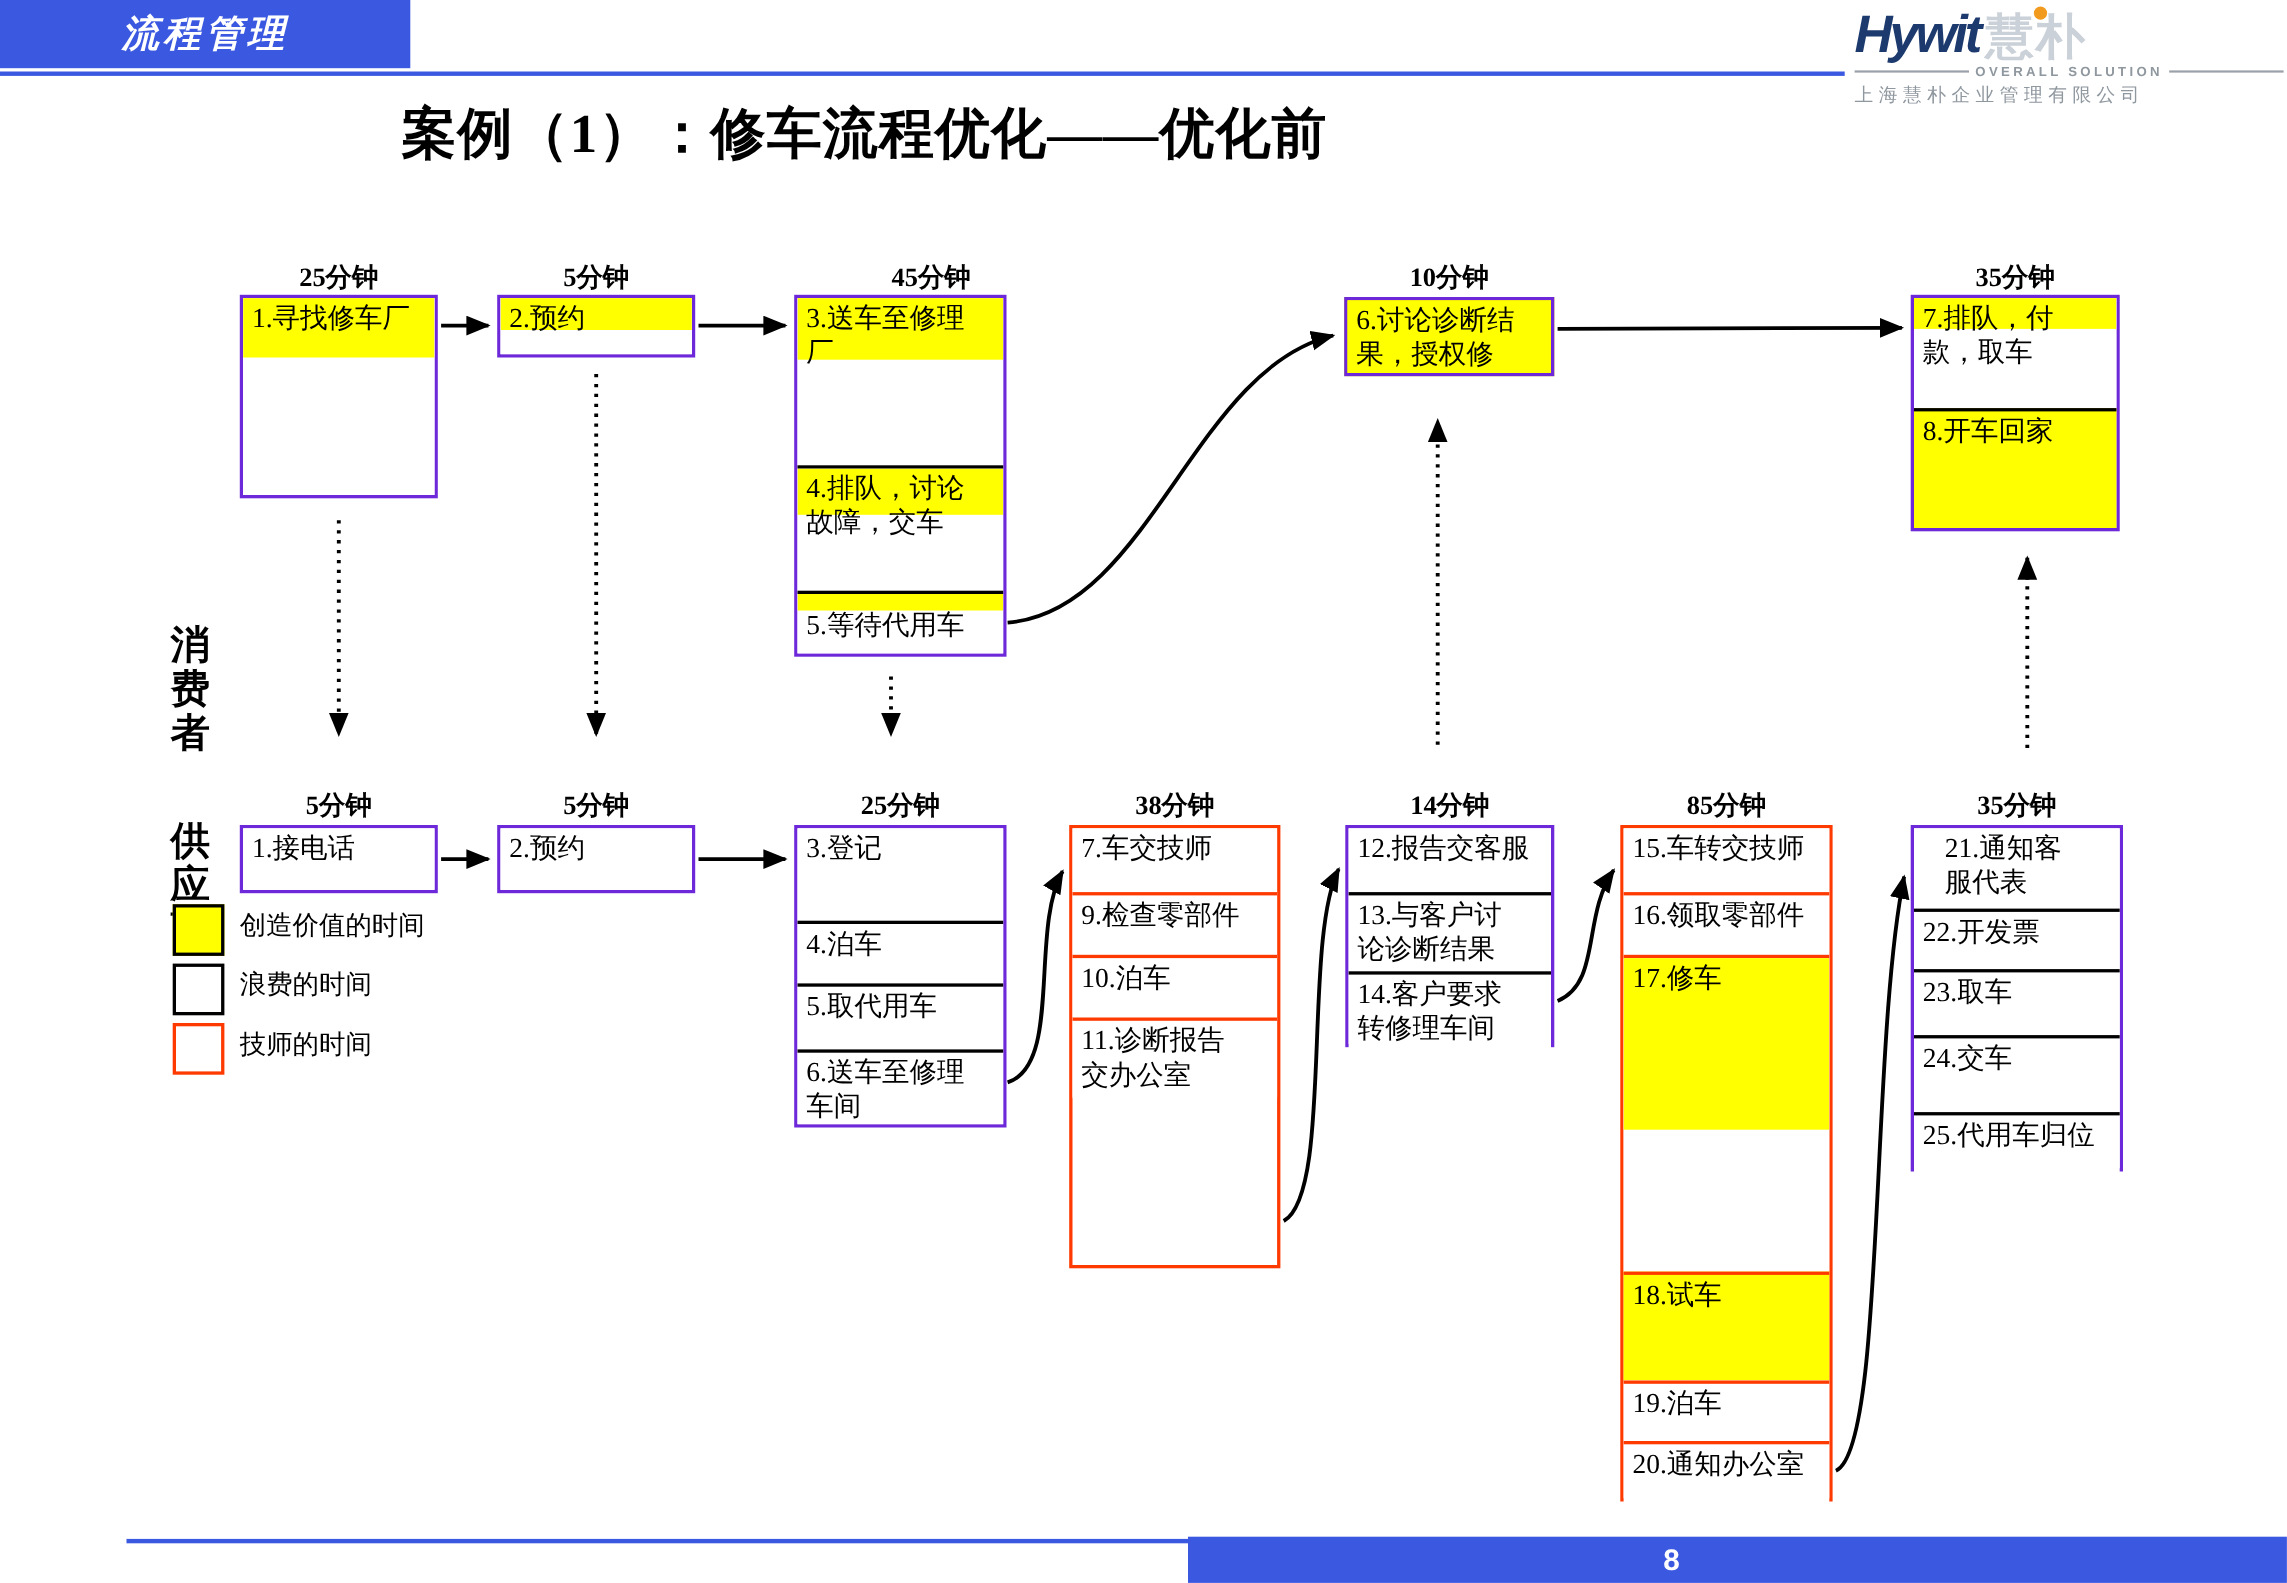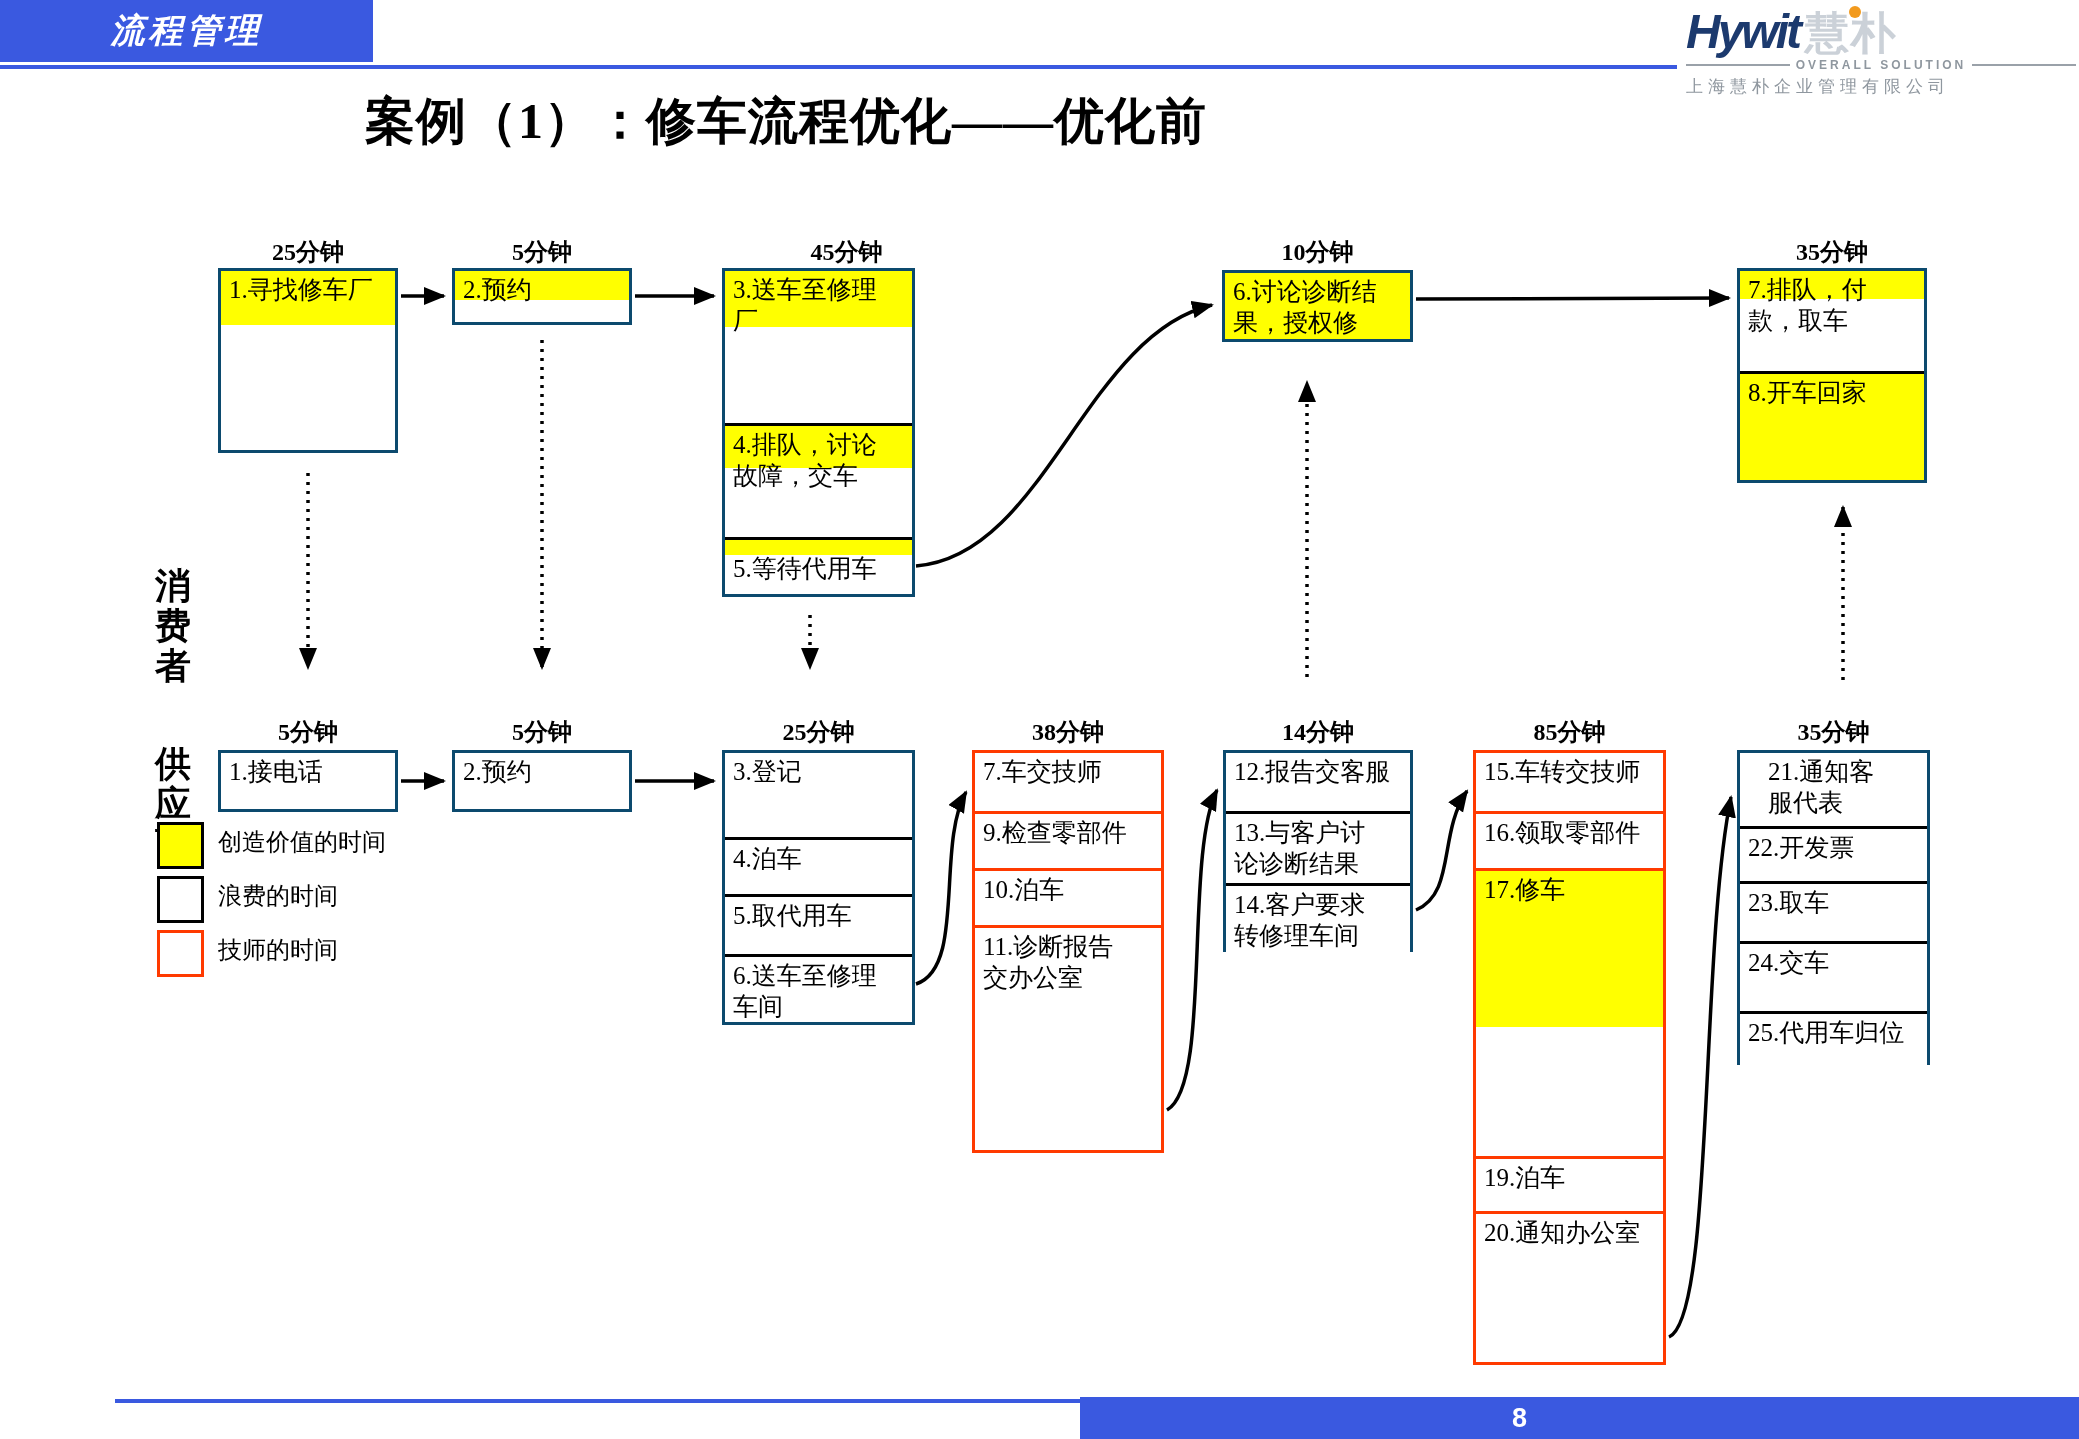--- a/index.html
+++ b/index.html
@@ -32,21 +32,21 @@
               font-size:50px;font-weight:bold;letter-spacing:1px;}
 
   
   .lane-label{width:42px;font-size:36px;font-weight:bold;line-height:40px;
               word-break:break-all;text-align:center;}
 
   
   .time-label{text-align:center;font-size:24px;font-weight:bold;}
 
   
-  .fbox{border:3px solid #0c4a6e;background:#fff;}
+  .fbox{border:3px solid #6d28d9;background:#fff;}
   .fbox.red{border-color:#FF3A00;}
   .cell{position:relative;box-sizing:border-box;border-top:3px solid #000;overflow:hidden;background:#fff;}
   .cell.first{border-top:none;}
   .red .cell{border-top-color:#FF3A00;}
   .cell.yellow{background:#FFFF00;}
   .band{position:absolute;top:0;left:0;right:0;background:#FFFF00;}
   .cell-label{position:relative;padding:3px 8px 0 8px;font-size:25px;line-height:31px;}
   .w-tight .cell-label{padding-right:28px;}
   .w-xtight .cell-label{padding-right:48px;}
 
@@ -207,20 +207,23 @@
 <div class="abs fbox red" style="left:1473px;top:750px;width:193px;height:615px;">
   <div class="cell first" style="height:58px;">
     <div class="cell-label">15.车转交技师</div>
   </div>
   <div class="cell" style="height:57px;">
     <div class="cell-label">16.领取零部件</div>
   </div>
   <div class="cell" style="height:288px;">
     <div class="band" style="height:156px;"></div>
     <div class="cell-label">17.修车</div>
+  </div>
+  <div class="cell yellow" style="height:99px;">
+    <div class="cell-label">18.试车</div>
   </div>
   <div class="cell" style="height:55px;">
     <div class="cell-label">19.泊车</div>
   </div>
   <div class="cell" style="height:58px;">
     <div class="cell-label">20.通知办公室</div>
   </div>
 </div>
 
 <div class="abs fbox" style="left:1737px;top:750px;width:193px;height:315px;">

